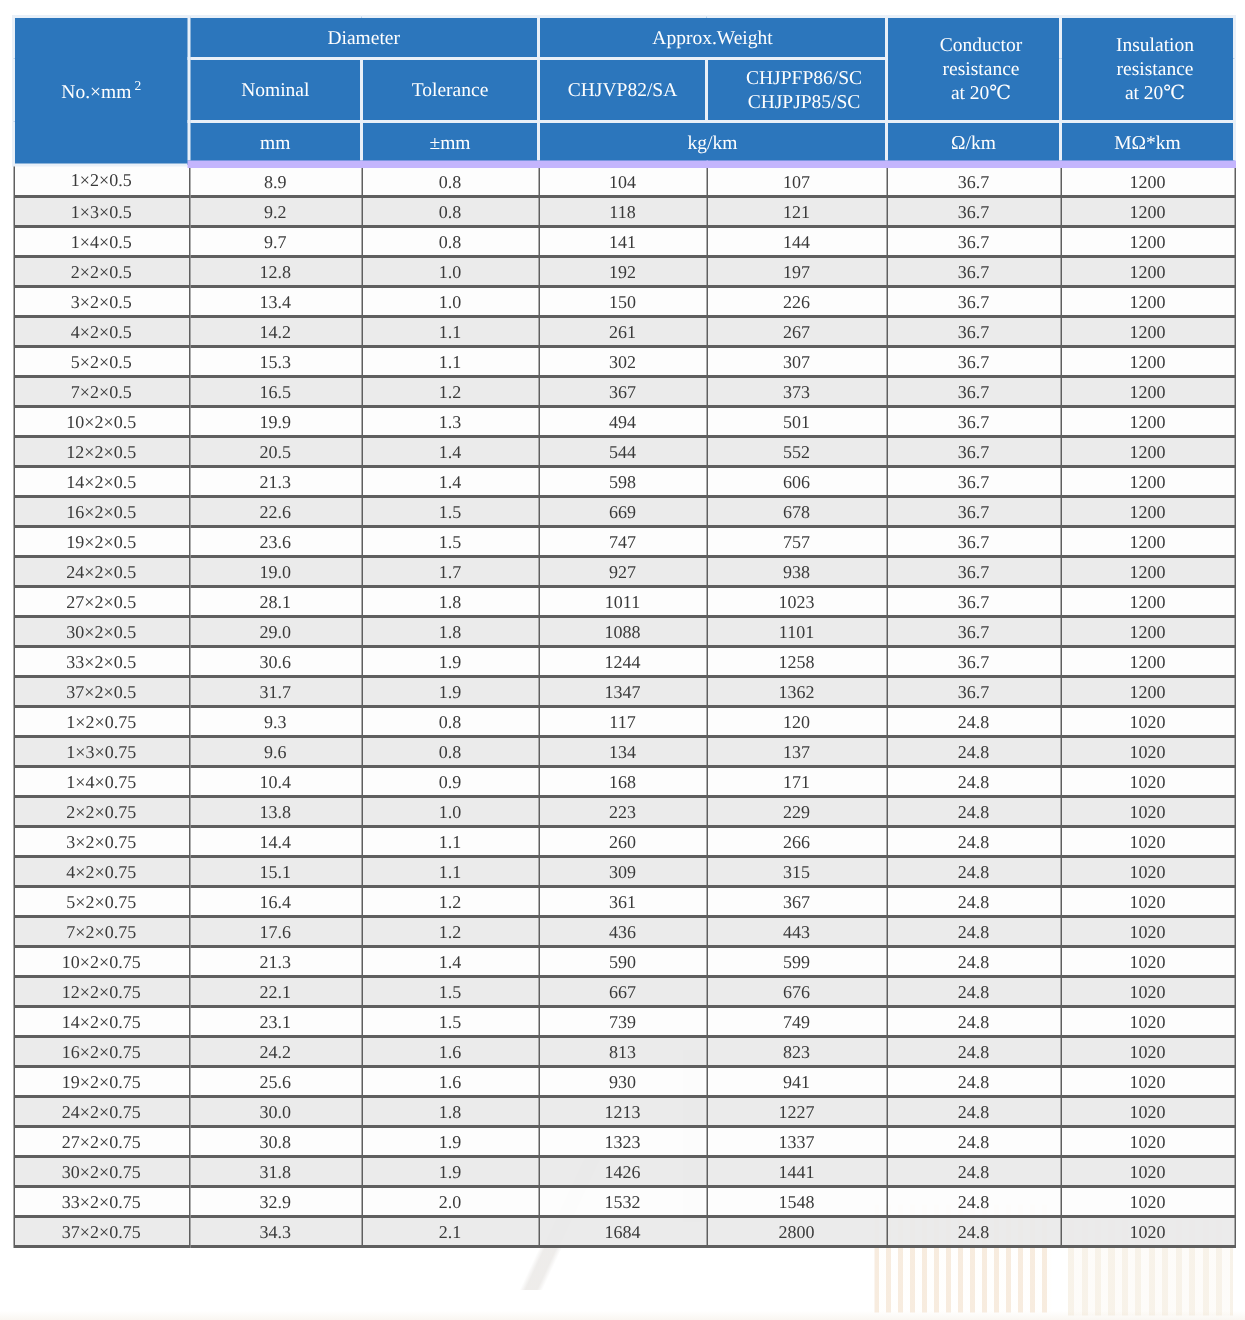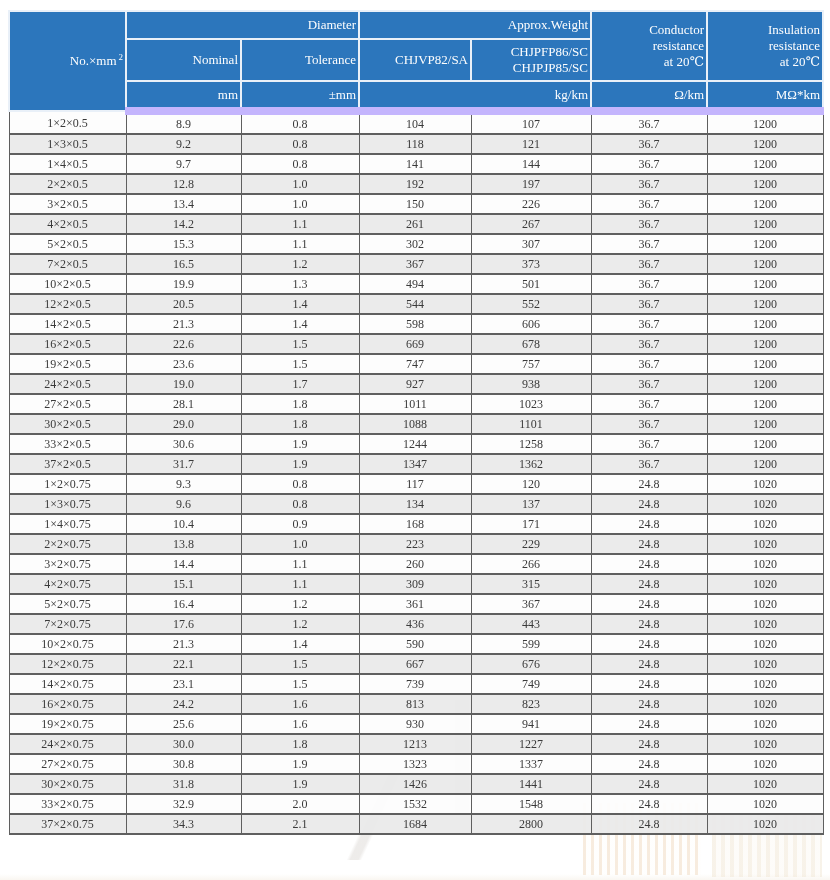--- a/index.html
+++ b/index.html
@@ -63,28 +63,28 @@
     width: 814px;
     border-collapse: collapse;
     table-layout: fixed;
   }
   
   thead th {
     background: #2c76bc;
     color: #fefefe;
     font-weight: normal;
     font-size: 13px;
-    text-align: right;
+    text-align: center;
     vertical-align: middle;
     border: 2px solid #e9f0f8;
     padding: 0 2px;
   }
   tr.h-row1 th { height: 26px; }
   tr.h-row2 th { height: 40px; }
-  tr.h-row3 th { height: 25px; border-bottom: 8px solid #c4b5fd; margin-top: 24px; }
+  tr.h-row3 th { height: 25px; border-bottom: 5px solid #c4b5fd; margin-top: 24px; }
   th.multiline { white-space: pre-line; line-height: 1.25; padding-left: 12px; }
   th.no-col sup {
     font-size: 9px;
     margin-left: 2px;
   }
   
   tbody td {
     border: 1px solid #5f5f5f;
     border-top-width: 2px;
     height: 18px;

